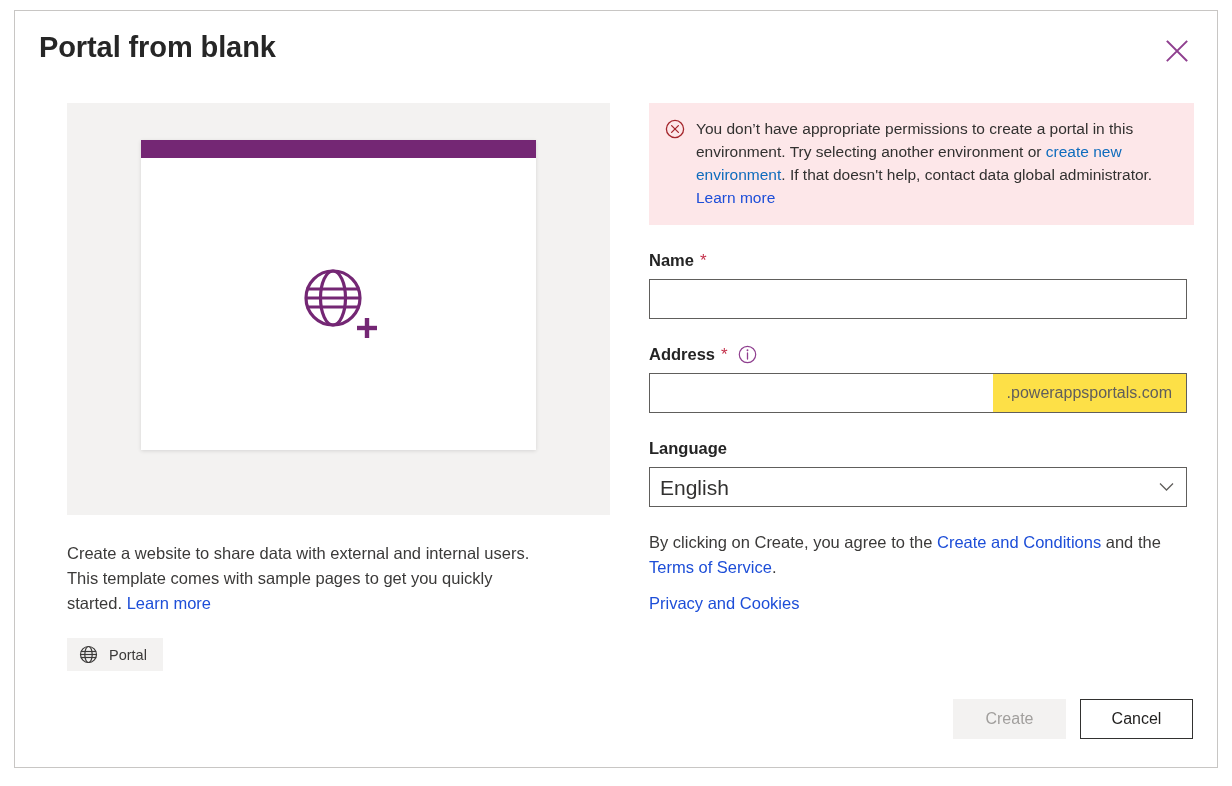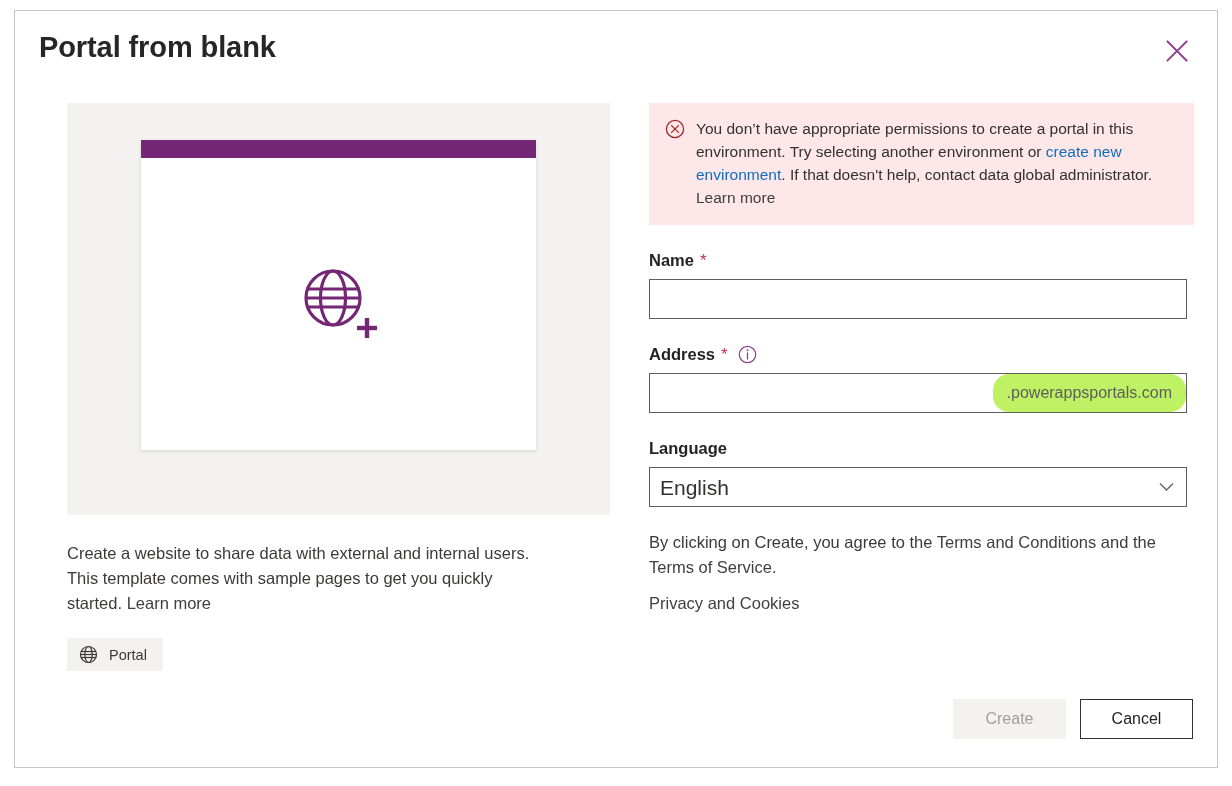--- a/index.html
+++ b/index.html
@@ -96,21 +96,21 @@
   #preview-globe-plus { display: block; }
 
   #template-description {
     margin-top: 26px;
     width: 470px;
     font-size: 16.5px;
     line-height: 25px;
     color: #3b3a39;
   }
   .link {
-    color: #404040;
+    color: #1d4ed8;
     text-decoration: none;
     cursor: pointer;
   }
   .link-blue {
     color: #0f6cbd;
     text-decoration: none;
     cursor: pointer;
   }
   #portal-chip {
     margin-top: 22px;
@@ -198,24 +198,23 @@
     font-family: "Liberation Sans", sans-serif;
     font-size: 15.5px;
     color: #323130;
     padding: 0 10px;
   }
   #address-suffix {
     flex: 0 0 auto;
     display: flex;
     align-items: center;
     padding: 0 14px;
-    background: #bef264;
+    background: #fde047;
     font-size: 16px;
     color: #605e5c;
-    border-radius: 16px;
   }
 
   #language-select-wrap {
     position: relative;
     width: 538px;
     height: 40px;
   }
   #language-select {
     width: 538px;
     height: 40px;
@@ -382,21 +381,21 @@
       <div id="language-select-wrap">
         <select id="language-select"><option value="English">English</option></select>
         <span id="language-chevron">
           <svg width="15" height="10" viewBox="0 0 15 10">
             <path d="M1 1.5 L7.5 8 L14 1.5" stroke="#605e5c" stroke-width="1.3" fill="none"></path>
           </svg>
         </span>
       </div>
     </div>
 
-    <div id="terms-text"><span>By clicking on Create, you agree to the </span><a class="link">Terms and Conditions</a><span> and the </span><a class="link">Terms of Service</a><span>.</span></div>
+    <div id="terms-text"><span>By clicking on Create, you agree to the </span><a class="link">Create and Conditions</a><span> and the </span><a class="link">Terms of Service</a><span>.</span></div>
 
     <div id="privacy-line"><a class="link">Privacy and Cookies</a></div>
   </div>
 
   <div id="dialog-footer">
     <button class="footer-btn" id="create-button">Create</button>
     <button class="footer-btn" id="cancel-button">Cancel</button>
   </div>
 
 </div>

